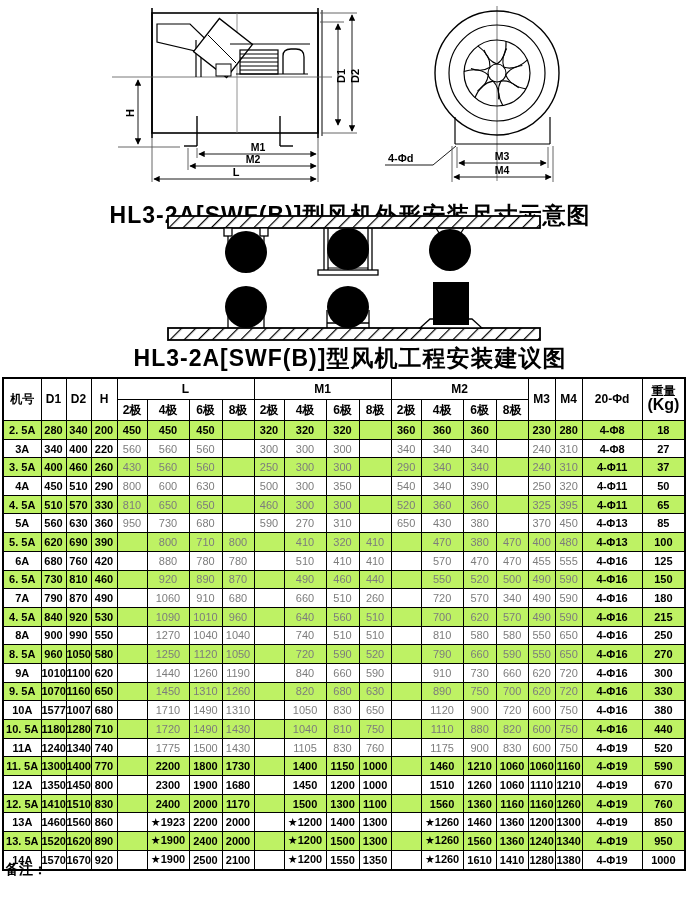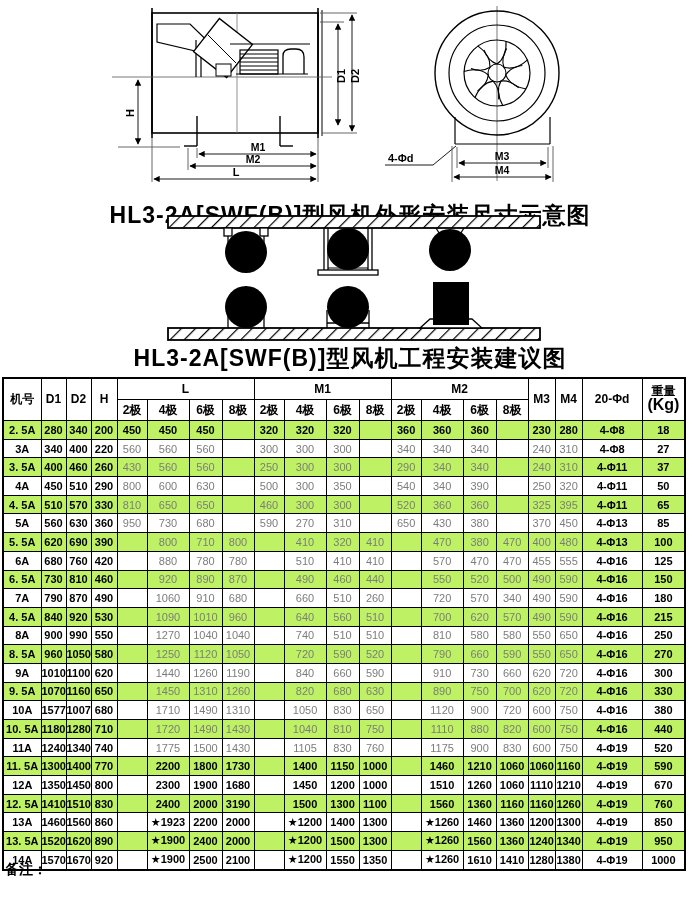--- a/index.html
+++ b/index.html
@@ -730,21 +730,21 @@
           <td class="k">670</td>
         </tr>
         <tr class="shade emph">
           <td class="k">12. 5A</td>
           <td class="k">1410</td>
           <td class="k">1510</td>
           <td class="k">830</td>
           <td class="v"></td>
           <td class="v">2400</td>
           <td class="v">2000</td>
-          <td class="v">3190</td>
+          <td class="v">1170</td>
           <td class="v"></td>
           <td class="v">1500</td>
           <td class="v">1300</td>
           <td class="v">1100</td>
           <td class="v"></td>
           <td class="v">1560</td>
           <td class="v">1360</td>
           <td class="v">1160</td>
           <td class="v">1160</td>
           <td class="v">1260</td>

